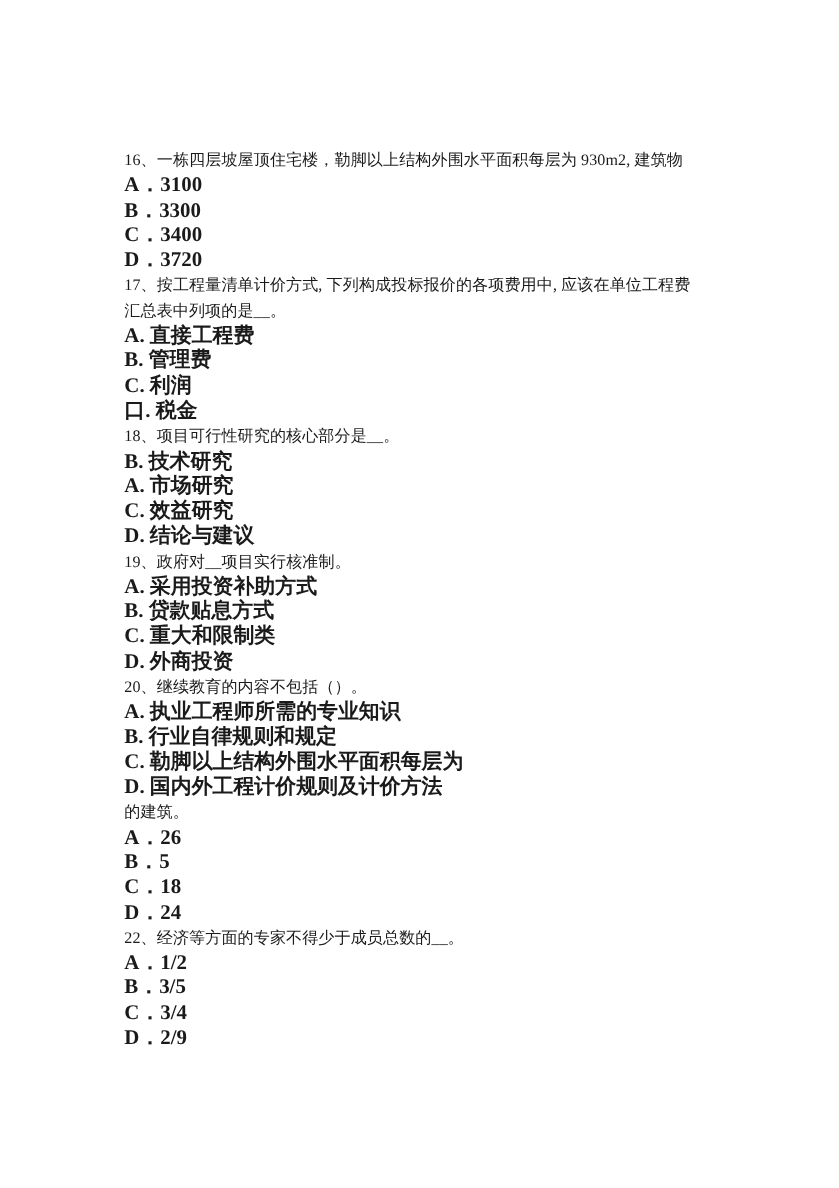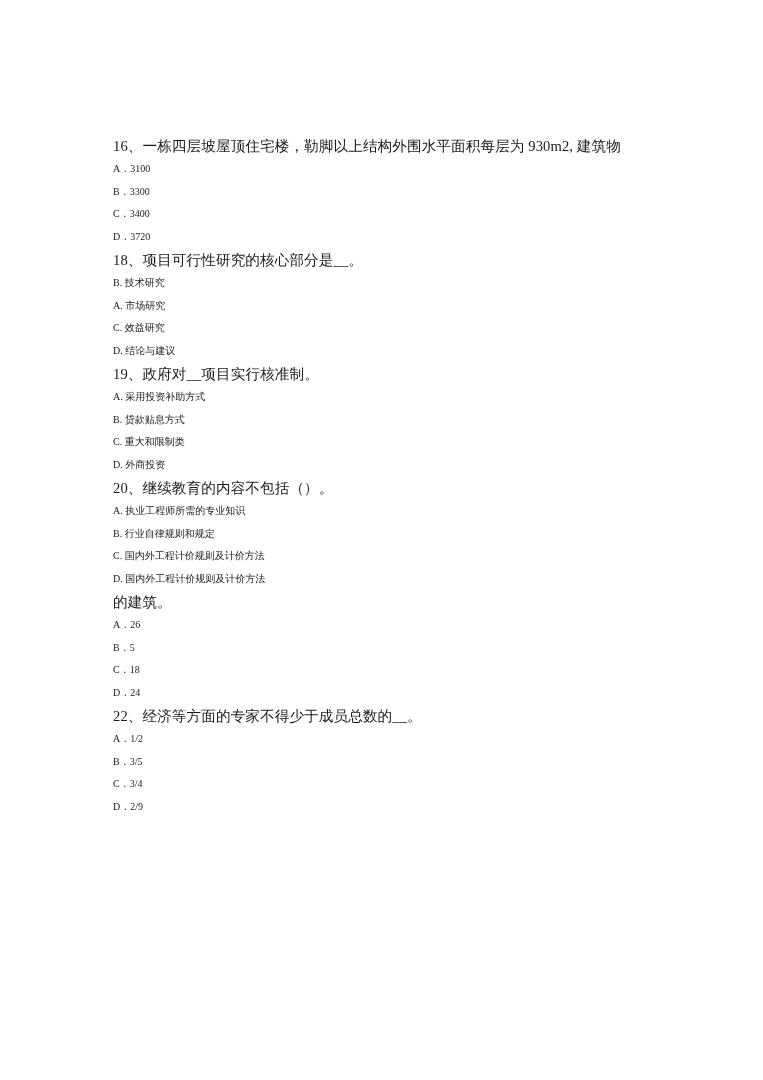--- a/index.html
+++ b/index.html
@@ -23,40 +23,49 @@
       margin-top: 44px;
     }
     .line {
       font-size: 14.6px;
       line-height: 22.8px;
       height: 22.8px;
       white-space: nowrap;
       letter-spacing: 0.1px;
     }
     .opt {
-      font-size: 10px;
+      font-size: 19px;
       line-height: 22.8px;
       height: 22.8px;
       white-space: nowrap;
+      font-weight: bold;
     }
     .question { margin: 0; }
   </style>
 </head>
 <body>
 
 <div class="page">
 
   <div class="question">
     <div class="line">16、一栋四层坡屋顶住宅楼，勒脚以上结构外围水平面积每层为 930m2, 建筑物</div>
     <div class="opt">A．3100</div>
     <div class="opt">B．3300</div>
     <div class="opt">C．3400</div>
     <div class="opt">D．3720</div>
   </div>
 
+  <div class="question">
+    <div class="line">17、按工程量清单计价方式, 下列构成投标报价的各项费用中, 应该在单位工程费</div>
+    <div class="line">汇总表中列项的是__。</div>
+    <div class="opt">A. 直接工程费</div>
+    <div class="opt">B. 管理费</div>
+    <div class="opt">C. 利润</div>
+    <div class="opt">口. 税金</div>
+  </div>
 
   <div class="question">
     <div class="line">18、项目可行性研究的核心部分是__。</div>
     <div class="opt">B. 技术研究</div>
     <div class="opt">A. 市场研究</div>
     <div class="opt">C. 效益研究</div>
     <div class="opt">D. 结论与建议</div>
   </div>
 
   <div class="question">
@@ -64,21 +73,21 @@
     <div class="opt">A. 采用投资补助方式</div>
     <div class="opt">B. 贷款贴息方式</div>
     <div class="opt">C. 重大和限制类</div>
     <div class="opt">D. 外商投资</div>
   </div>
 
   <div class="question">
     <div class="line">20、继续教育的内容不包括（）。</div>
     <div class="opt">A. 执业工程师所需的专业知识</div>
     <div class="opt">B. 行业自律规则和规定</div>
-    <div class="opt">C. 国内外工程计价规则及计价方法</div>
+    <div class="opt">C. 勒脚以上结构外围水平面积每层为</div>
     <div class="opt">D. 国内外工程计价规则及计价方法</div>
   </div>
 
   <div class="question">
     <div class="line">的建筑。</div>
     <div class="opt">A．26</div>
     <div class="opt">B．5</div>
     <div class="opt">C．18</div>
     <div class="opt">D．24</div>
   </div>

